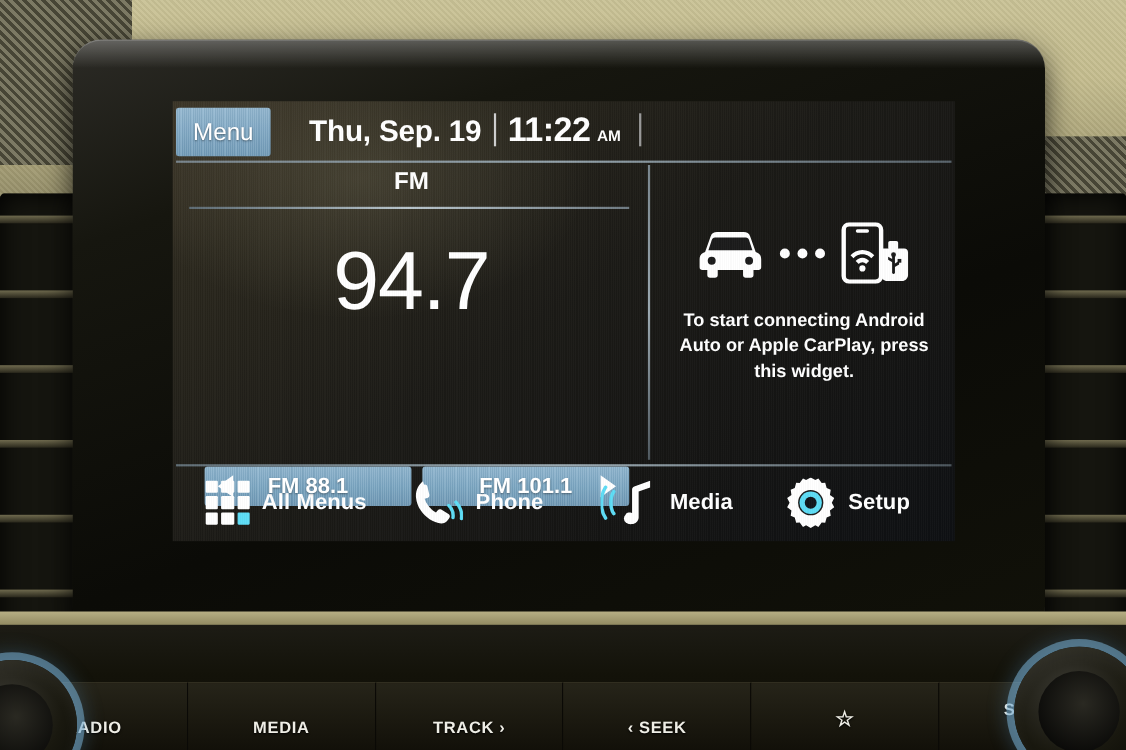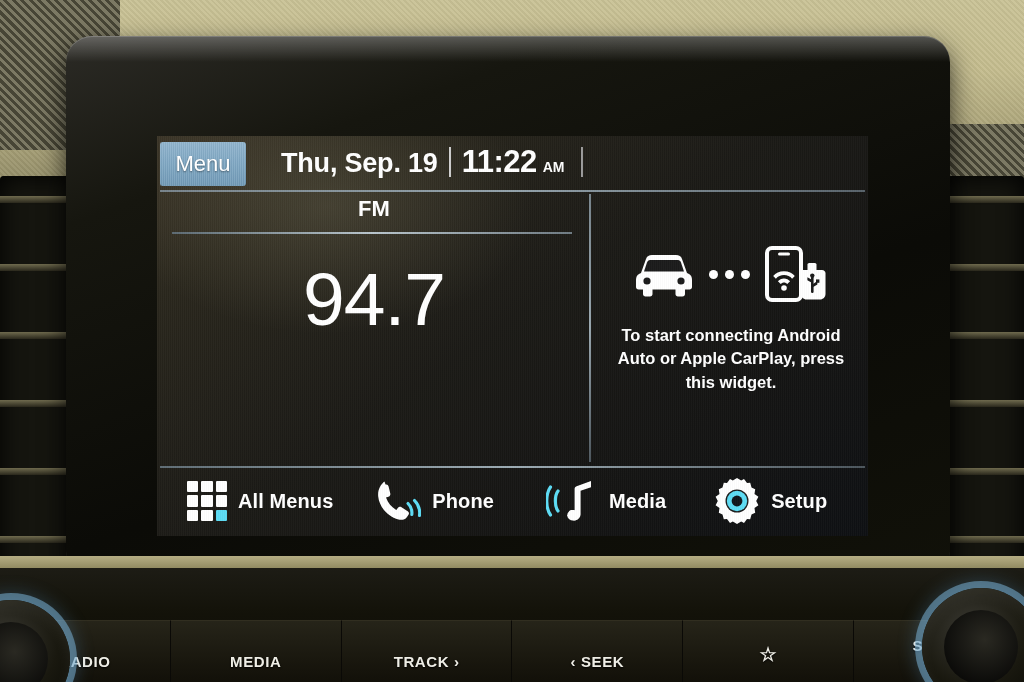--- a/index.html
+++ b/index.html
@@ -63,21 +63,21 @@
   .bezel{position:absolute;left:66px;top:36px;width:884px;height:540px;
     border-radius:26px;
     background:linear-gradient(160deg,#2c2b26 0%,#16160f 22%,#0b0b07 60%,#111109 100%);
     box-shadow:0 10px 26px rgba(0,0,0,.75), inset 0 1px 0 rgba(255,255,255,.18);}
   .bezel-hl{position:absolute;left:0;top:0;right:0;height:26px;border-radius:26px 26px 0 0;
     background:linear-gradient(180deg,rgba(255,255,255,.28),rgba(255,255,255,0));}
 
   
   .screen{position:absolute;left:157px;top:92px;width:711px;height:400px;
     background:linear-gradient(145deg,#3a3427 0%,#2a271d 18%,#1b1a16 48%,#141413 75%,#0e1013 100%);
-    overflow:hidden;margin-top:44px;}
+    overflow:hidden;}
   .screen:after{content:"";position:absolute;inset:0;pointer-events:none;
     background:repeating-linear-gradient(90deg,rgba(255,255,255,.022) 0 1px,rgba(0,0,0,.02) 1px 2px);}
   .glare{position:absolute;left:-40px;top:-60px;width:420px;height:260px;border-radius:50%;
     background:radial-gradient(ellipse at center,rgba(255,240,190,.13),rgba(255,240,190,0) 70%);
     pointer-events:none;}
 
   
   .statusbar{position:absolute;left:0;top:0;width:711px;height:56px;}
   .menu-btn{position:absolute;left:3px;top:6px;width:86px;height:44px;border-radius:3px;
     background:linear-gradient(180deg,#8fb5cf 0%,#7fa9c6 45%,#6f9ab8 100%);
@@ -194,20 +194,30 @@
         <span class="dt-sep2"></span>
       </div>
     </div>
     <div class="hrule"></div>
 
     <div class="radio-pane">
       <div class="fm-label">FM</div>
       <div class="fm-underline"></div>
       <div class="freq">94.7</div>
 
+      <div class="presets">
+        <div class="preset">
+          <span class="arrow left"></span>
+          <span style="position:relative;z-index:2">FM 88.1</span>
+        </div>
+        <div class="preset">
+          <span style="position:relative;z-index:2">FM 101.1</span>
+          <span class="arrow right"></span>
+        </div>
+      </div>
     </div>
 
     <div class="vdiv"></div>
 
     <div class="widget">
       <div class="widget-icons">
         <svg width="62" height="46" viewBox="0 0 62 46">
           <path fill="#ffffff" d="M8 22 L13 8 C14 5 16 4 19 4 L43 4 C46 4 48 5 49 8 L54 22 L56 23
             C58 24 59 26 59 29 L59 36 C59 37.5 58 38.5 56.5 38.5 L52 38.5 L52 43 C52 44.5 51 45.5 49.5 45.5
             L45 45.5 C43.5 45.5 42.5 44.5 42.5 43 L42.5 38.5 L19.5 38.5 L19.5 43 C19.5 44.5 18.5 45.5 17 45.5

